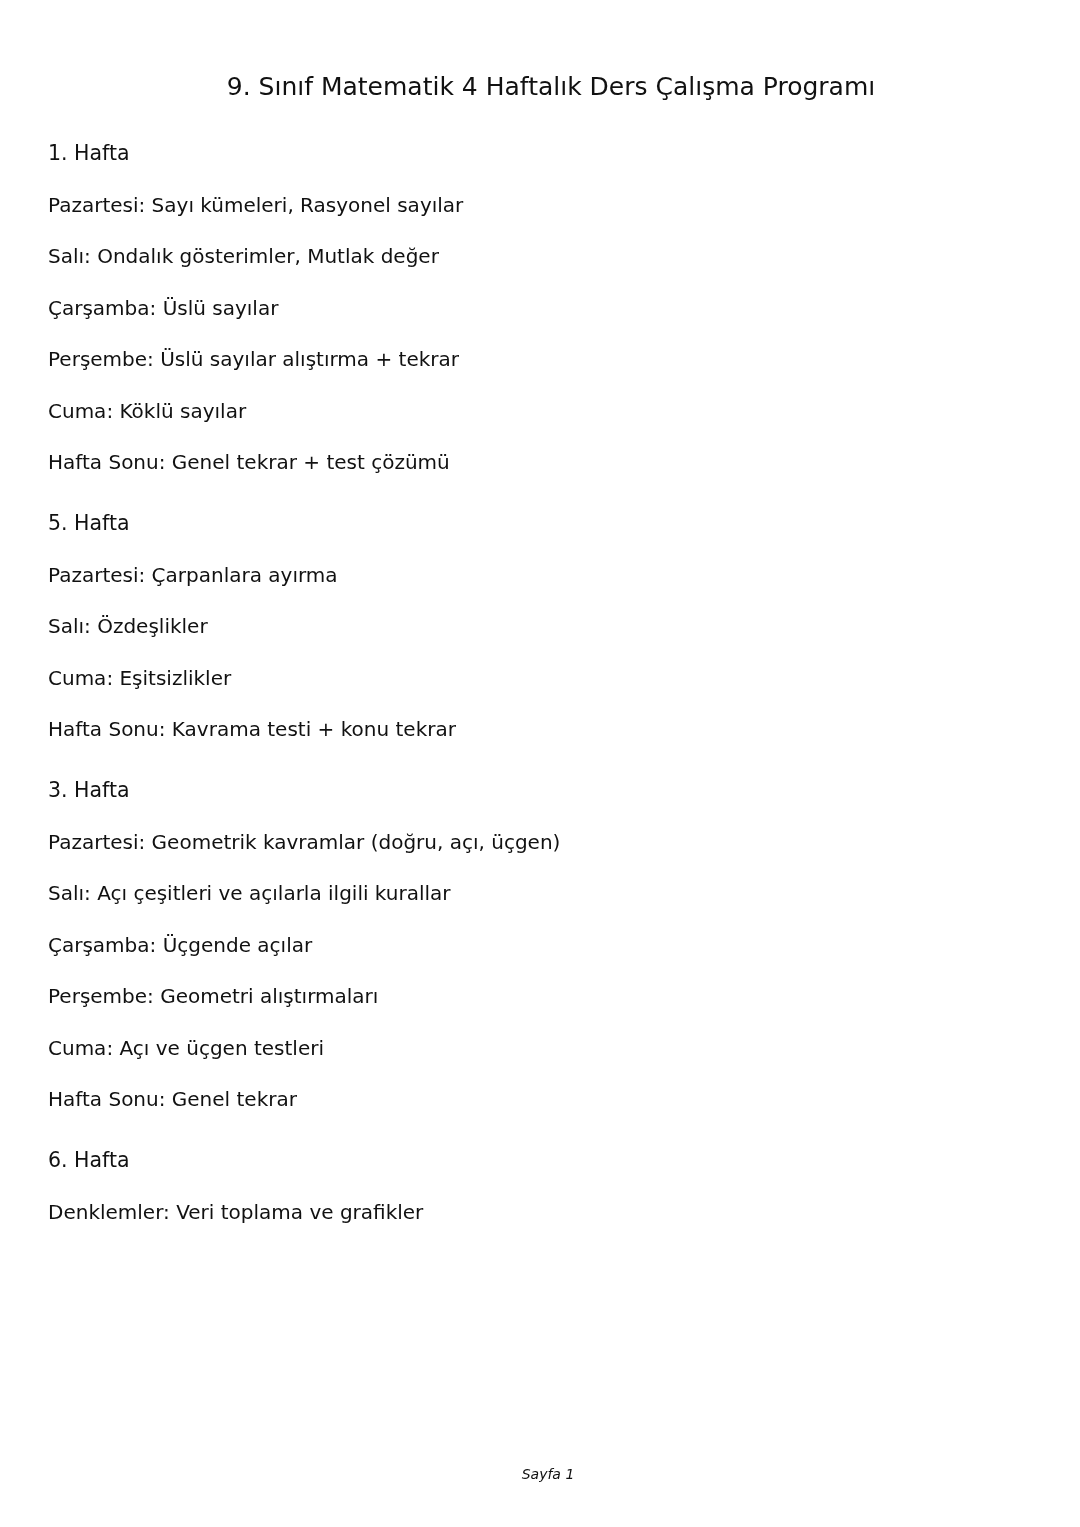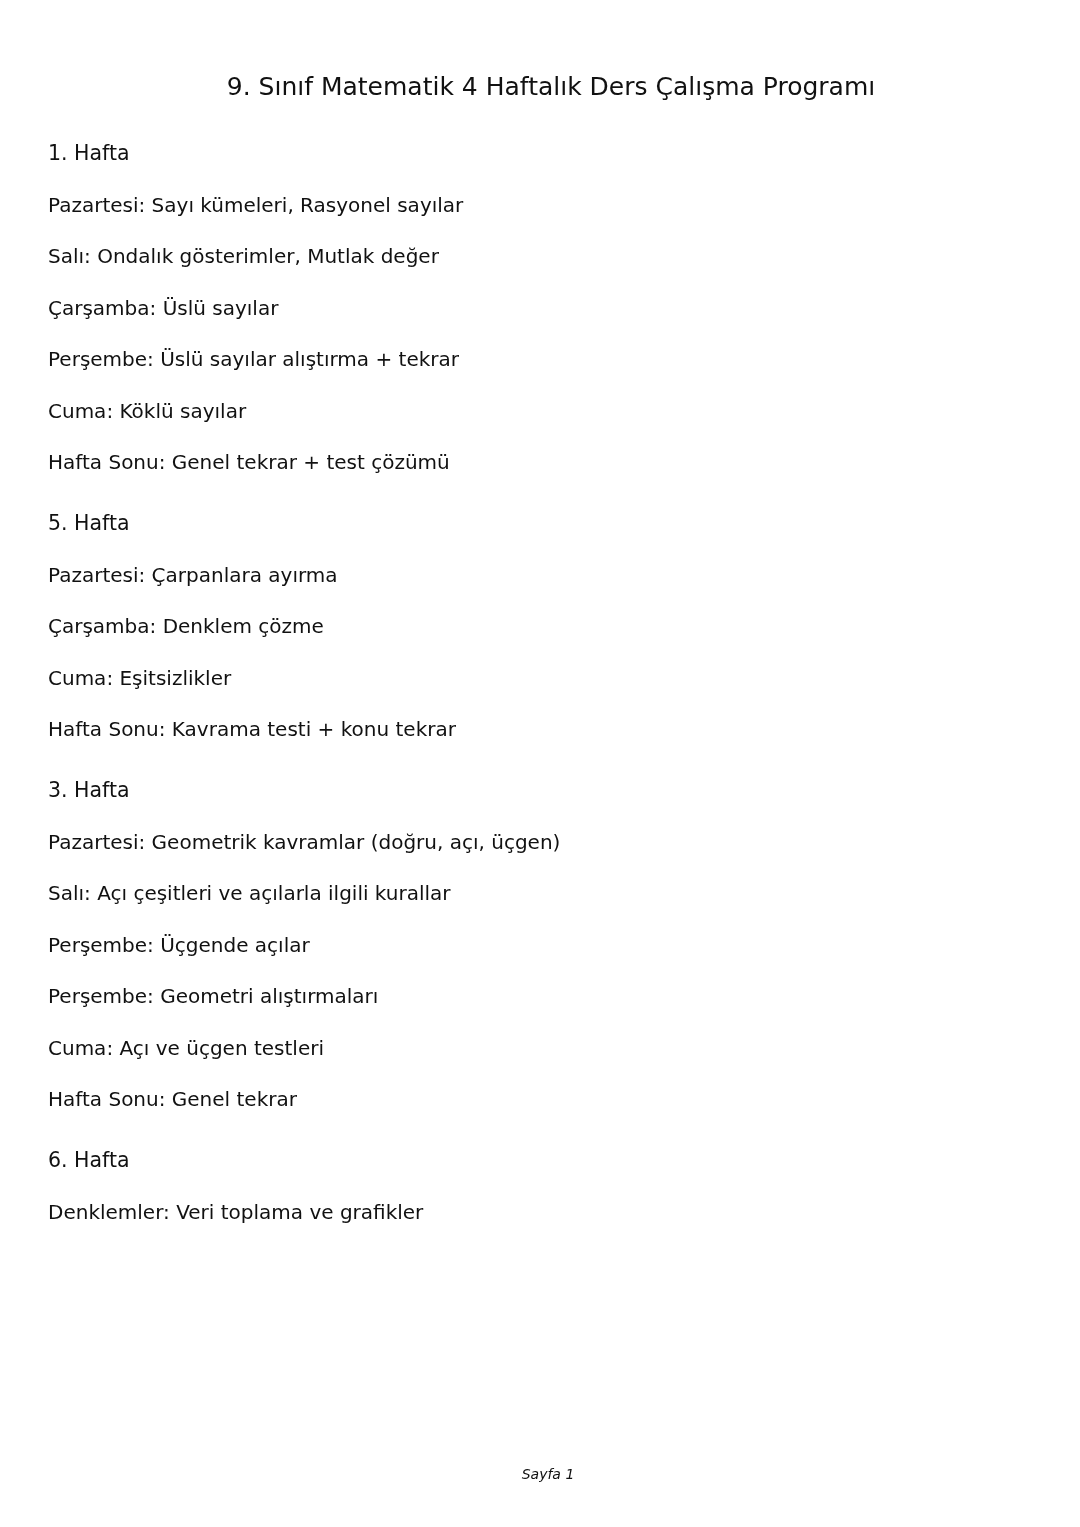--- a/index.html
+++ b/index.html
@@ -77,30 +77,30 @@
     <div class="day-line">Salı: Ondalık gösterimler, Mutlak değer</div>
     <div class="day-line">Çarşamba: Üslü sayılar</div>
     <div class="day-line">Perşembe: Üslü sayılar alıştırma + tekrar</div>
     <div class="day-line">Cuma: Köklü sayılar</div>
     <div class="day-line">Hafta Sonu: Genel tekrar + test çözümü</div>
   </section>
 
   <section class="week">
     <div class="week-heading">5. Hafta</div>
     <div class="day-line">Pazartesi: Çarpanlara ayırma</div>
-    <div class="day-line">Çarşamba: Denklem çözme</div>
+    <div class="day-line">Salı: Özdeşlikler</div>
     <div class="day-line">Cuma: Eşitsizlikler</div>
     <div class="day-line">Hafta Sonu: Kavrama testi + konu tekrar</div>
   </section>
 
   <section class="week">
     <div class="week-heading">3. Hafta</div>
     <div class="day-line">Pazartesi: Geometrik kavramlar (doğru, açı, üçgen)</div>
     <div class="day-line">Salı: Açı çeşitleri ve açılarla ilgili kurallar</div>
-    <div class="day-line">Perşembe: Üçgende açılar</div>
+    <div class="day-line">Çarşamba: Üçgende açılar</div>
     <div class="day-line">Perşembe: Geometri alıştırmaları</div>
     <div class="day-line">Cuma: Açı ve üçgen testleri</div>
     <div class="day-line">Hafta Sonu: Genel tekrar</div>
   </section>
 
   <section class="week">
     <div class="week-heading">6. Hafta</div>
     <div class="day-line">Denklemler: Veri toplama ve grafikler</div>
   </section>
 

